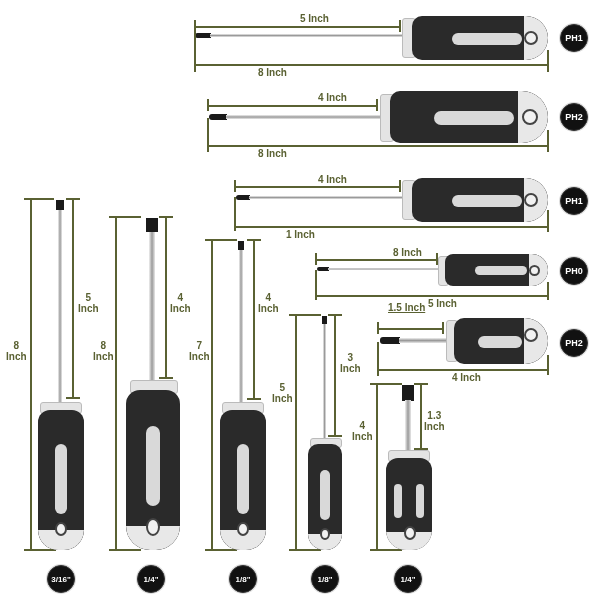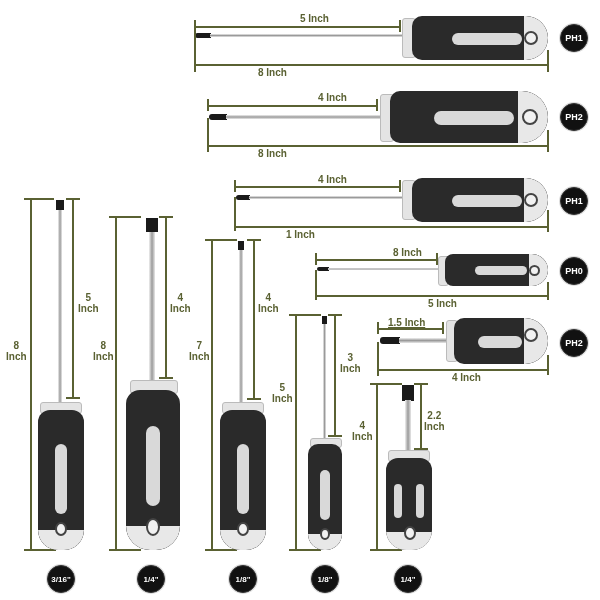--- a/index.html
+++ b/index.html
@@ -97,21 +97,21 @@
   <div class="dim" style="left:315px;top:270px;width:2px;height:30px;"></div>
   <div class="dim" style="left:547px;top:282px;width:2px;height:18px;"></div>
   <div class="lbl" style="left:428px;top:298px;">5 Inch</div>
   <div class="badge" style="left:560px;top:257px;">PH0</div>
 </div>
 
 <div>
   <div class="dim" style="left:377px;top:328px;width:66px;height:2px;"></div>
   <div class="dim" style="left:377px;top:322px;width:2px;height:12px;"></div>
   <div class="dim" style="left:442px;top:322px;width:2px;height:12px;"></div>
-  <div class="lbl" style="left:388px;top:317px;text-decoration:underline;">1.5 Inch</div>
+  <div class="lbl" style="left:388px;top:302px;text-decoration:underline;">1.5 Inch</div>
   <div class="tip-h" style="left:380px;top:337px;width:20px;height:7px;"></div>
   <div class="shaft-h" style="left:399px;top:338px;width:48px;height:5px;"></div>
   <div class="collar" style="left:446px;top:320px;width:10px;height:40px;"></div>
   <div class="handle" style="left:454px;top:318px;width:94px;height:46px;border-radius:10px 23px 23px 10px;">
     <div class="grip" style="left:24px;top:18px;width:44px;height:12px;"></div>
     <div class="cap" style="left:70px;top:0;width:24px;height:46px;border-radius:0 23px 23px 0;"></div>
     <div class="hole" style="left:70px;top:10px;width:10px;height:10px;"></div>
   </div>
   <div class="dim" style="left:377px;top:369px;width:171px;height:2px;"></div>
   <div class="dim" style="left:377px;top:342px;width:2px;height:34px;"></div>
@@ -201,21 +201,21 @@
 </div>
 
 <div>
   <div class="dim" style="left:376px;top:383px;width:2px;height:167px;"></div>
   <div class="dim" style="left:370px;top:383px;width:32px;height:2px;"></div>
   <div class="dim" style="left:370px;top:549px;width:32px;height:2px;"></div>
   <div class="lbl" style="left:352px;top:420px;"><span>4</span><br><span>Inch</span></div>
   <div class="dim" style="left:420px;top:383px;width:2px;height:66px;"></div>
   <div class="dim" style="left:414px;top:383px;width:14px;height:2px;"></div>
   <div class="dim" style="left:414px;top:448px;width:14px;height:2px;"></div>
-  <div class="lbl" style="left:424px;top:410px;"><span>2.2</span><br><span>Inch</span></div>
+  <div class="lbl" style="left:424px;top:410px;"><span>1.3</span><br><span>Inch</span></div>
   <div class="tip-v" style="left:402px;top:385px;width:12px;height:16px;"></div>
   <div class="shaft-v" style="left:405px;top:400px;width:6px;height:52px;"></div>
   <div class="collar" style="left:388px;top:450px;width:40px;height:10px;"></div>
   <div class="handle" style="left:386px;top:458px;width:46px;height:92px;border-radius:12px 12px 20px 20px;">
     <div class="grip" style="left:8px;top:26px;width:8px;height:34px;"></div>
     <div class="grip" style="left:30px;top:26px;width:8px;height:34px;"></div>
     <div class="cap" style="left:0;top:74px;width:46px;height:18px;border-radius:0 0 20px 20px;"></div>
     <div class="hole" style="left:18px;top:68px;width:8px;height:10px;"></div>
   </div>
   <div class="badge" style="left:394px;top:565px;font-size:8px;">1/4"</div>

